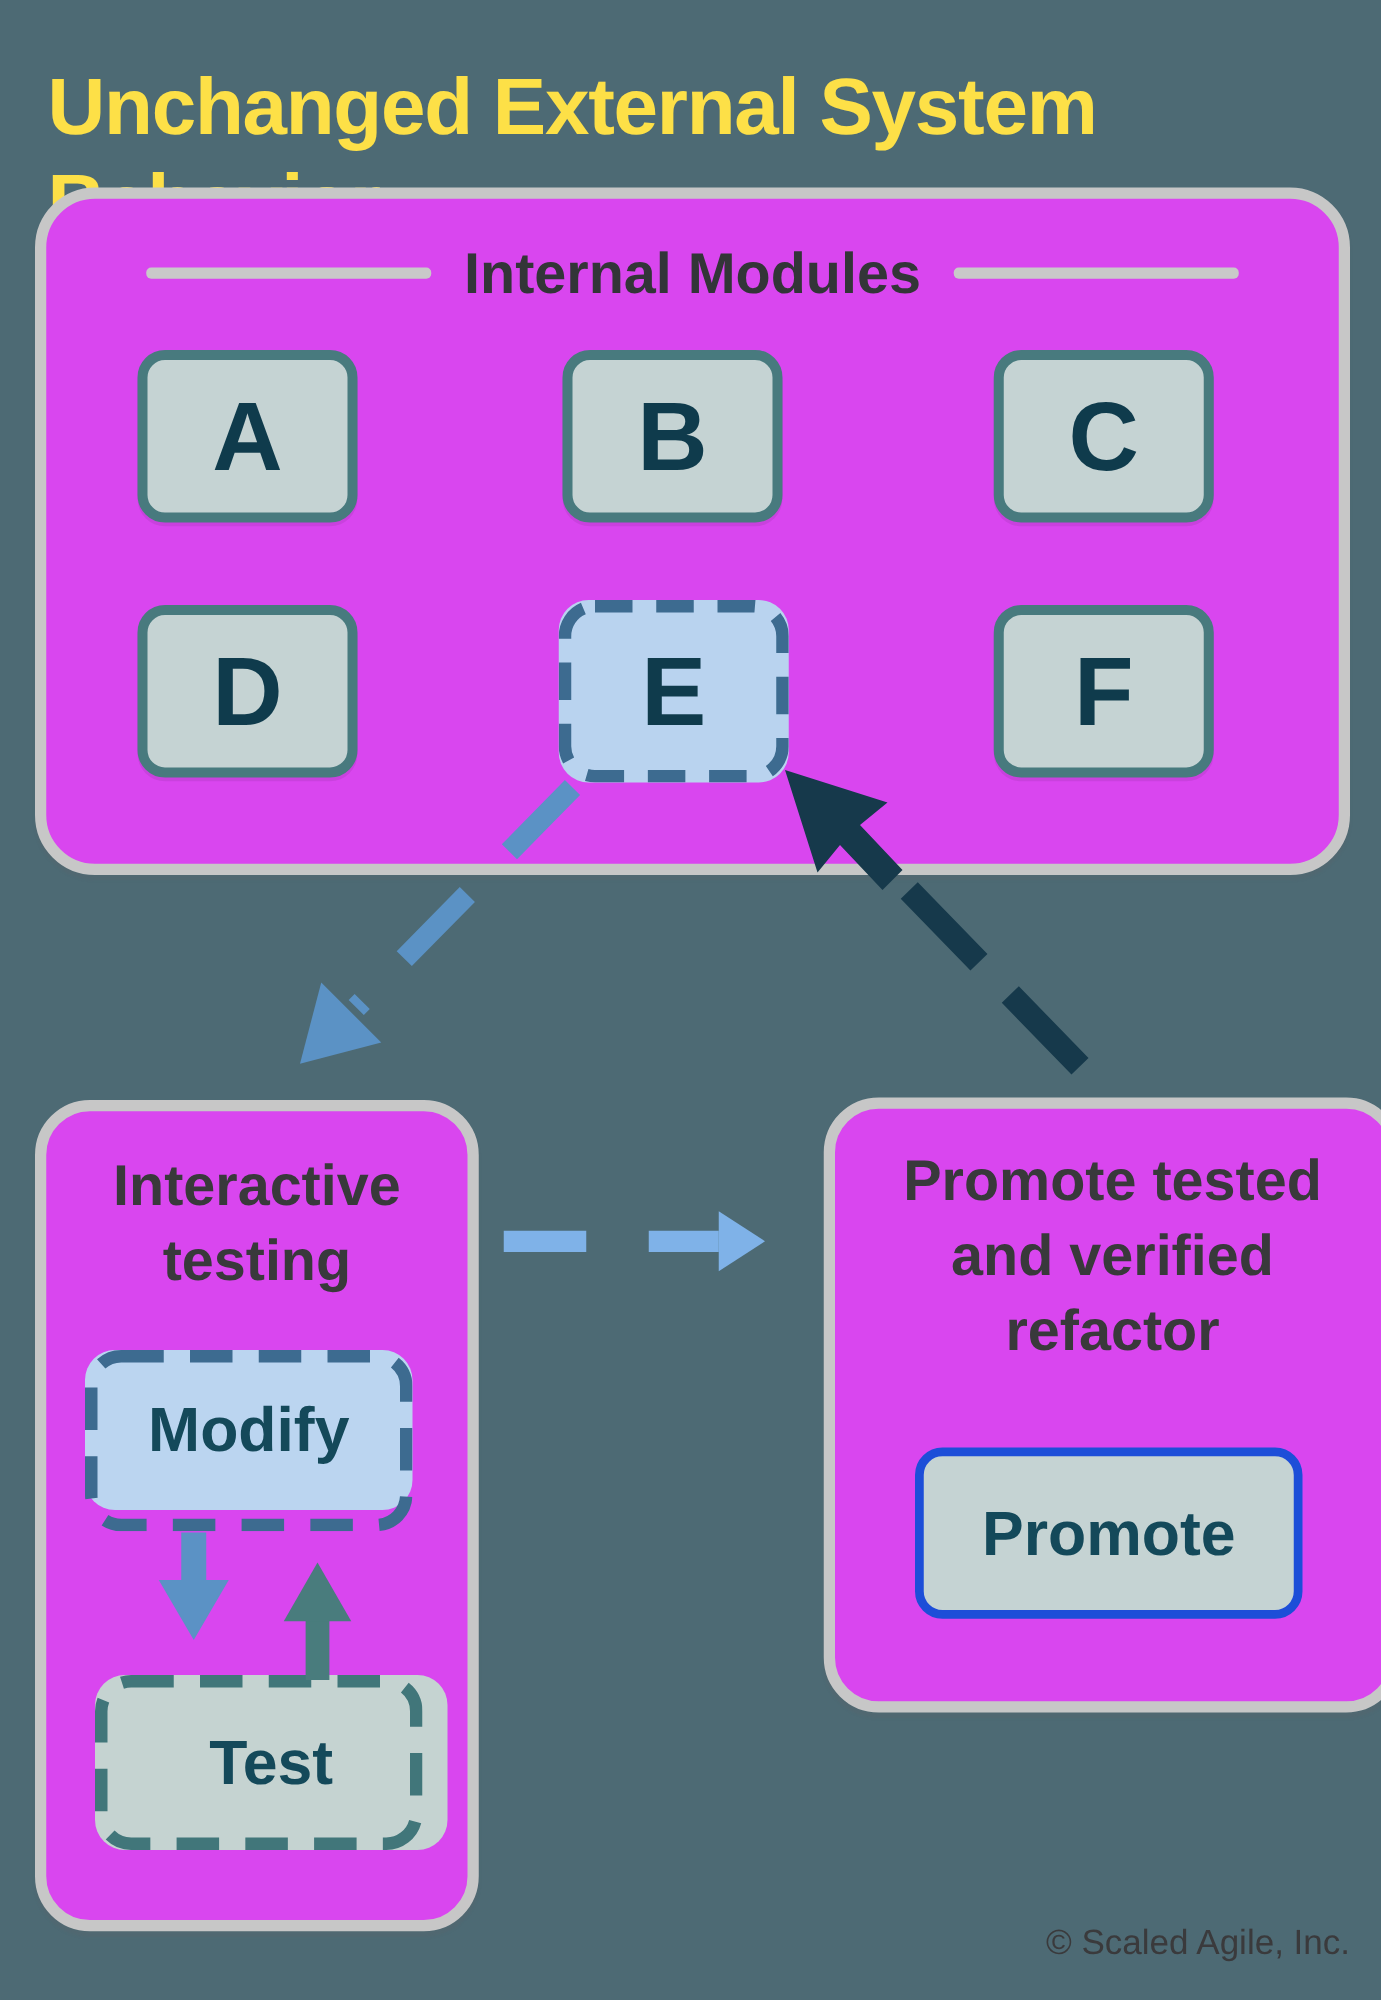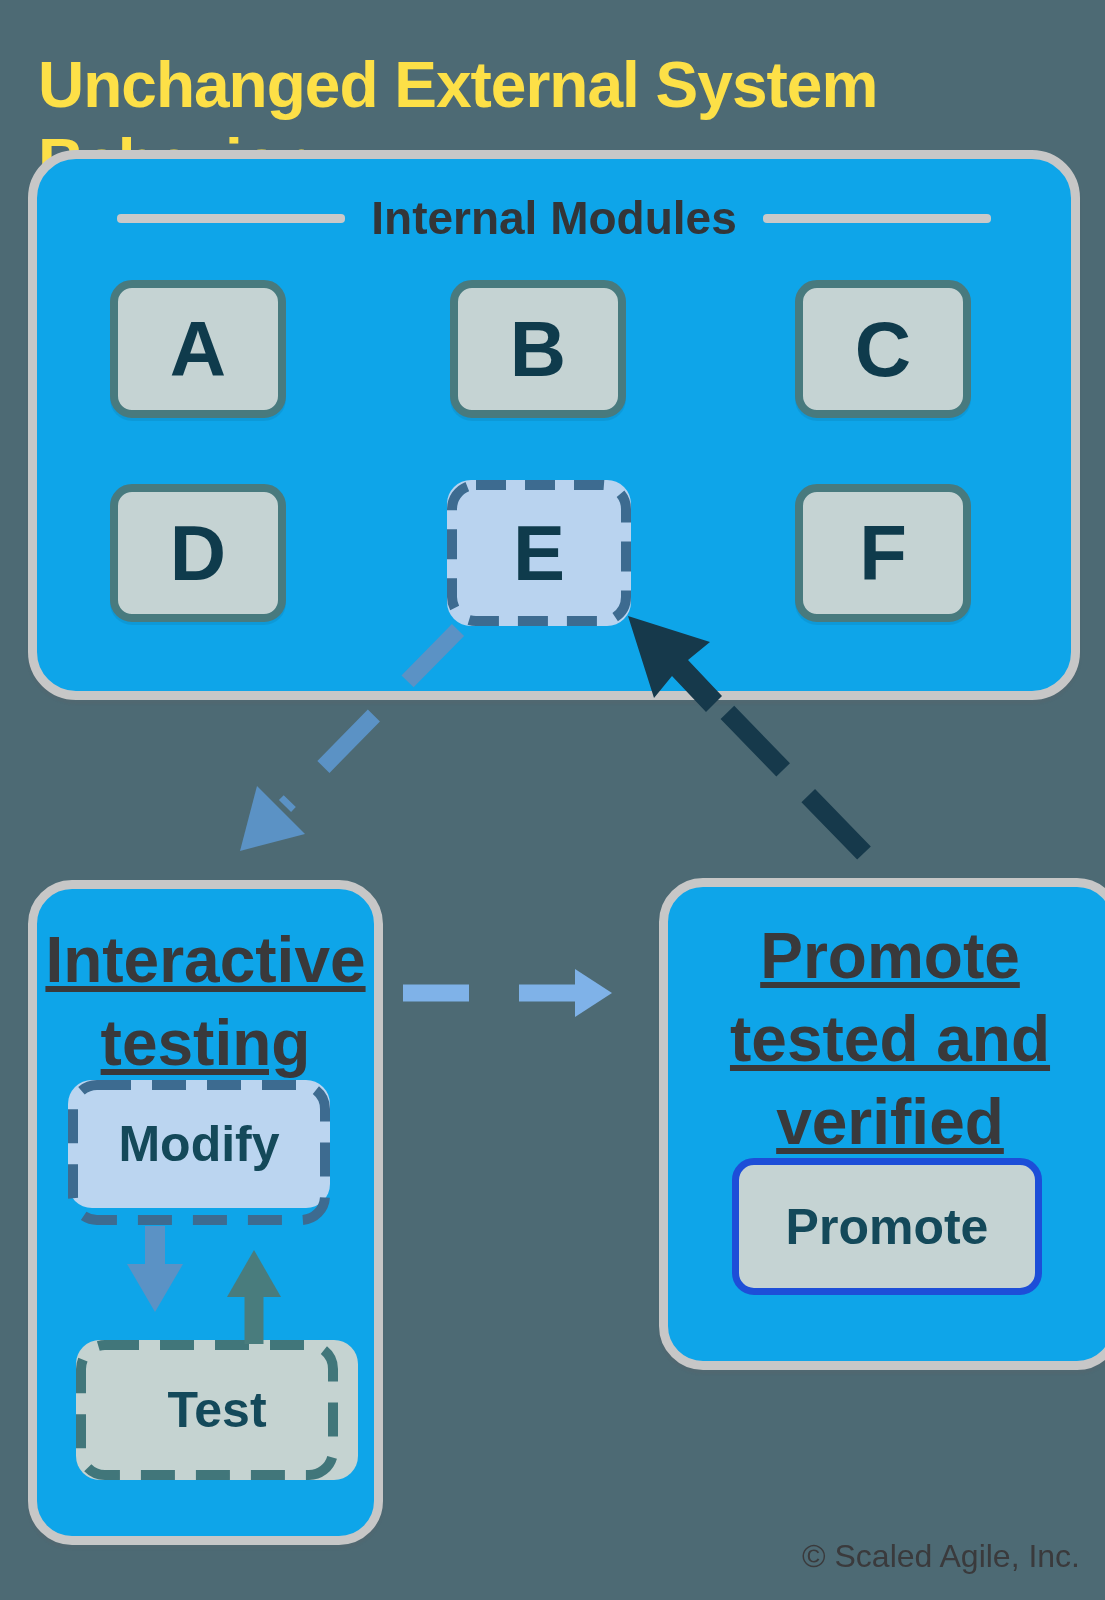--- a/index.html
+++ b/index.html
@@ -7,21 +7,21 @@
     width:1105px;height:1600px;position:relative;overflow:hidden;
     background:#4D6A74;
     font-family:"Liberation Sans","DejaVu Sans",sans-serif;
   }
   .page-title{
     position:absolute;left:38px;top:4px;width:1020px;
     font-size:64px;font-weight:bold;color:#fde047;letter-spacing:-1px;
     line-height:1.2;
   }
   .panel{
-    position:absolute;background:#0ea5e9;border:9px solid #C7C7C7;
+    position:absolute;background:#d946ef;border:9px solid #C7C7C7;
     box-sizing:border-box;box-shadow:0 4px 2px rgba(90,100,105,0.30);
   }
   .panel-main{left:28px;top:150px;width:1052px;height:550px;border-radius:48px;}
   .panel-testing{left:28px;top:880px;width:355px;height:665px;border-radius:44px;}
   .panel-promote{left:615px;top:878px;width:462px;height:492px;border-radius:44px;margin-left:44px;}
   .modules-header{
     position:absolute;left:0;top:32px;width:100%;
     display:flex;align-items:center;justify-content:center;gap:26px;
   }
   .rule{width:228px;height:9px;background:#C9C9C9;border-radius:4px;}
@@ -33,39 +33,39 @@
     font-size:78px;font-weight:bold;color:#0F3B4C;
     box-shadow:0 3px 0 rgba(0,0,0,0.07);
   }
   .module.selected{
     width:184px;height:146px;background:#B9D3EF;border:none;border-radius:24px;
     box-shadow:none;
   }
   .dash-frame{position:absolute;left:0;top:0;pointer-events:none;}
   .panel-heading{
     position:absolute;left:0;width:100%;text-align:center;
-    font-size:64px;font-weight:bold;color:#39393B;line-height:1.3;text-decoration:underline;
+    font-size:46px;font-weight:bold;color:#39393B;line-height:1.3;
   }
   .subbox{
     position:absolute;box-sizing:border-box;border-radius:24px;
     display:flex;align-items:center;justify-content:center;
     font-size:50px;font-weight:bold;color:#14495A;
   }
   .modify-box{left:31px;top:191px;width:262px;height:128px;background:#BBD5F0;}
   .test-box{left:39px;top:451px;width:282px;height:140px;background:#C5D3D1;}
   .promote-button{
     left:64px;top:271px;width:310px;height:137px;background:#C5D3D3;
     border:7px solid #1d4ed8;border-radius:22px;
   }
   .heading-testing{top:30px;}
   .heading-promote{top:28px;left:21px;width:402px;}
   .arrow-overlay{position:absolute;left:0;top:0;width:1105px;height:1600px;pointer-events:none;}
   .footer{
     position:absolute;right:25px;top:1538px;
-    font-size:32px;color:#3A3A3C;
+    font-size:28px;color:#3A3A3C;
   }
 </style>
 </head>
 <body>
 
 <h1 class="page-title">Unchanged External System Behavior</h1>
 
 <section class="panel panel-main">
   <div class="modules-header">
     <div class="rule"></div>

